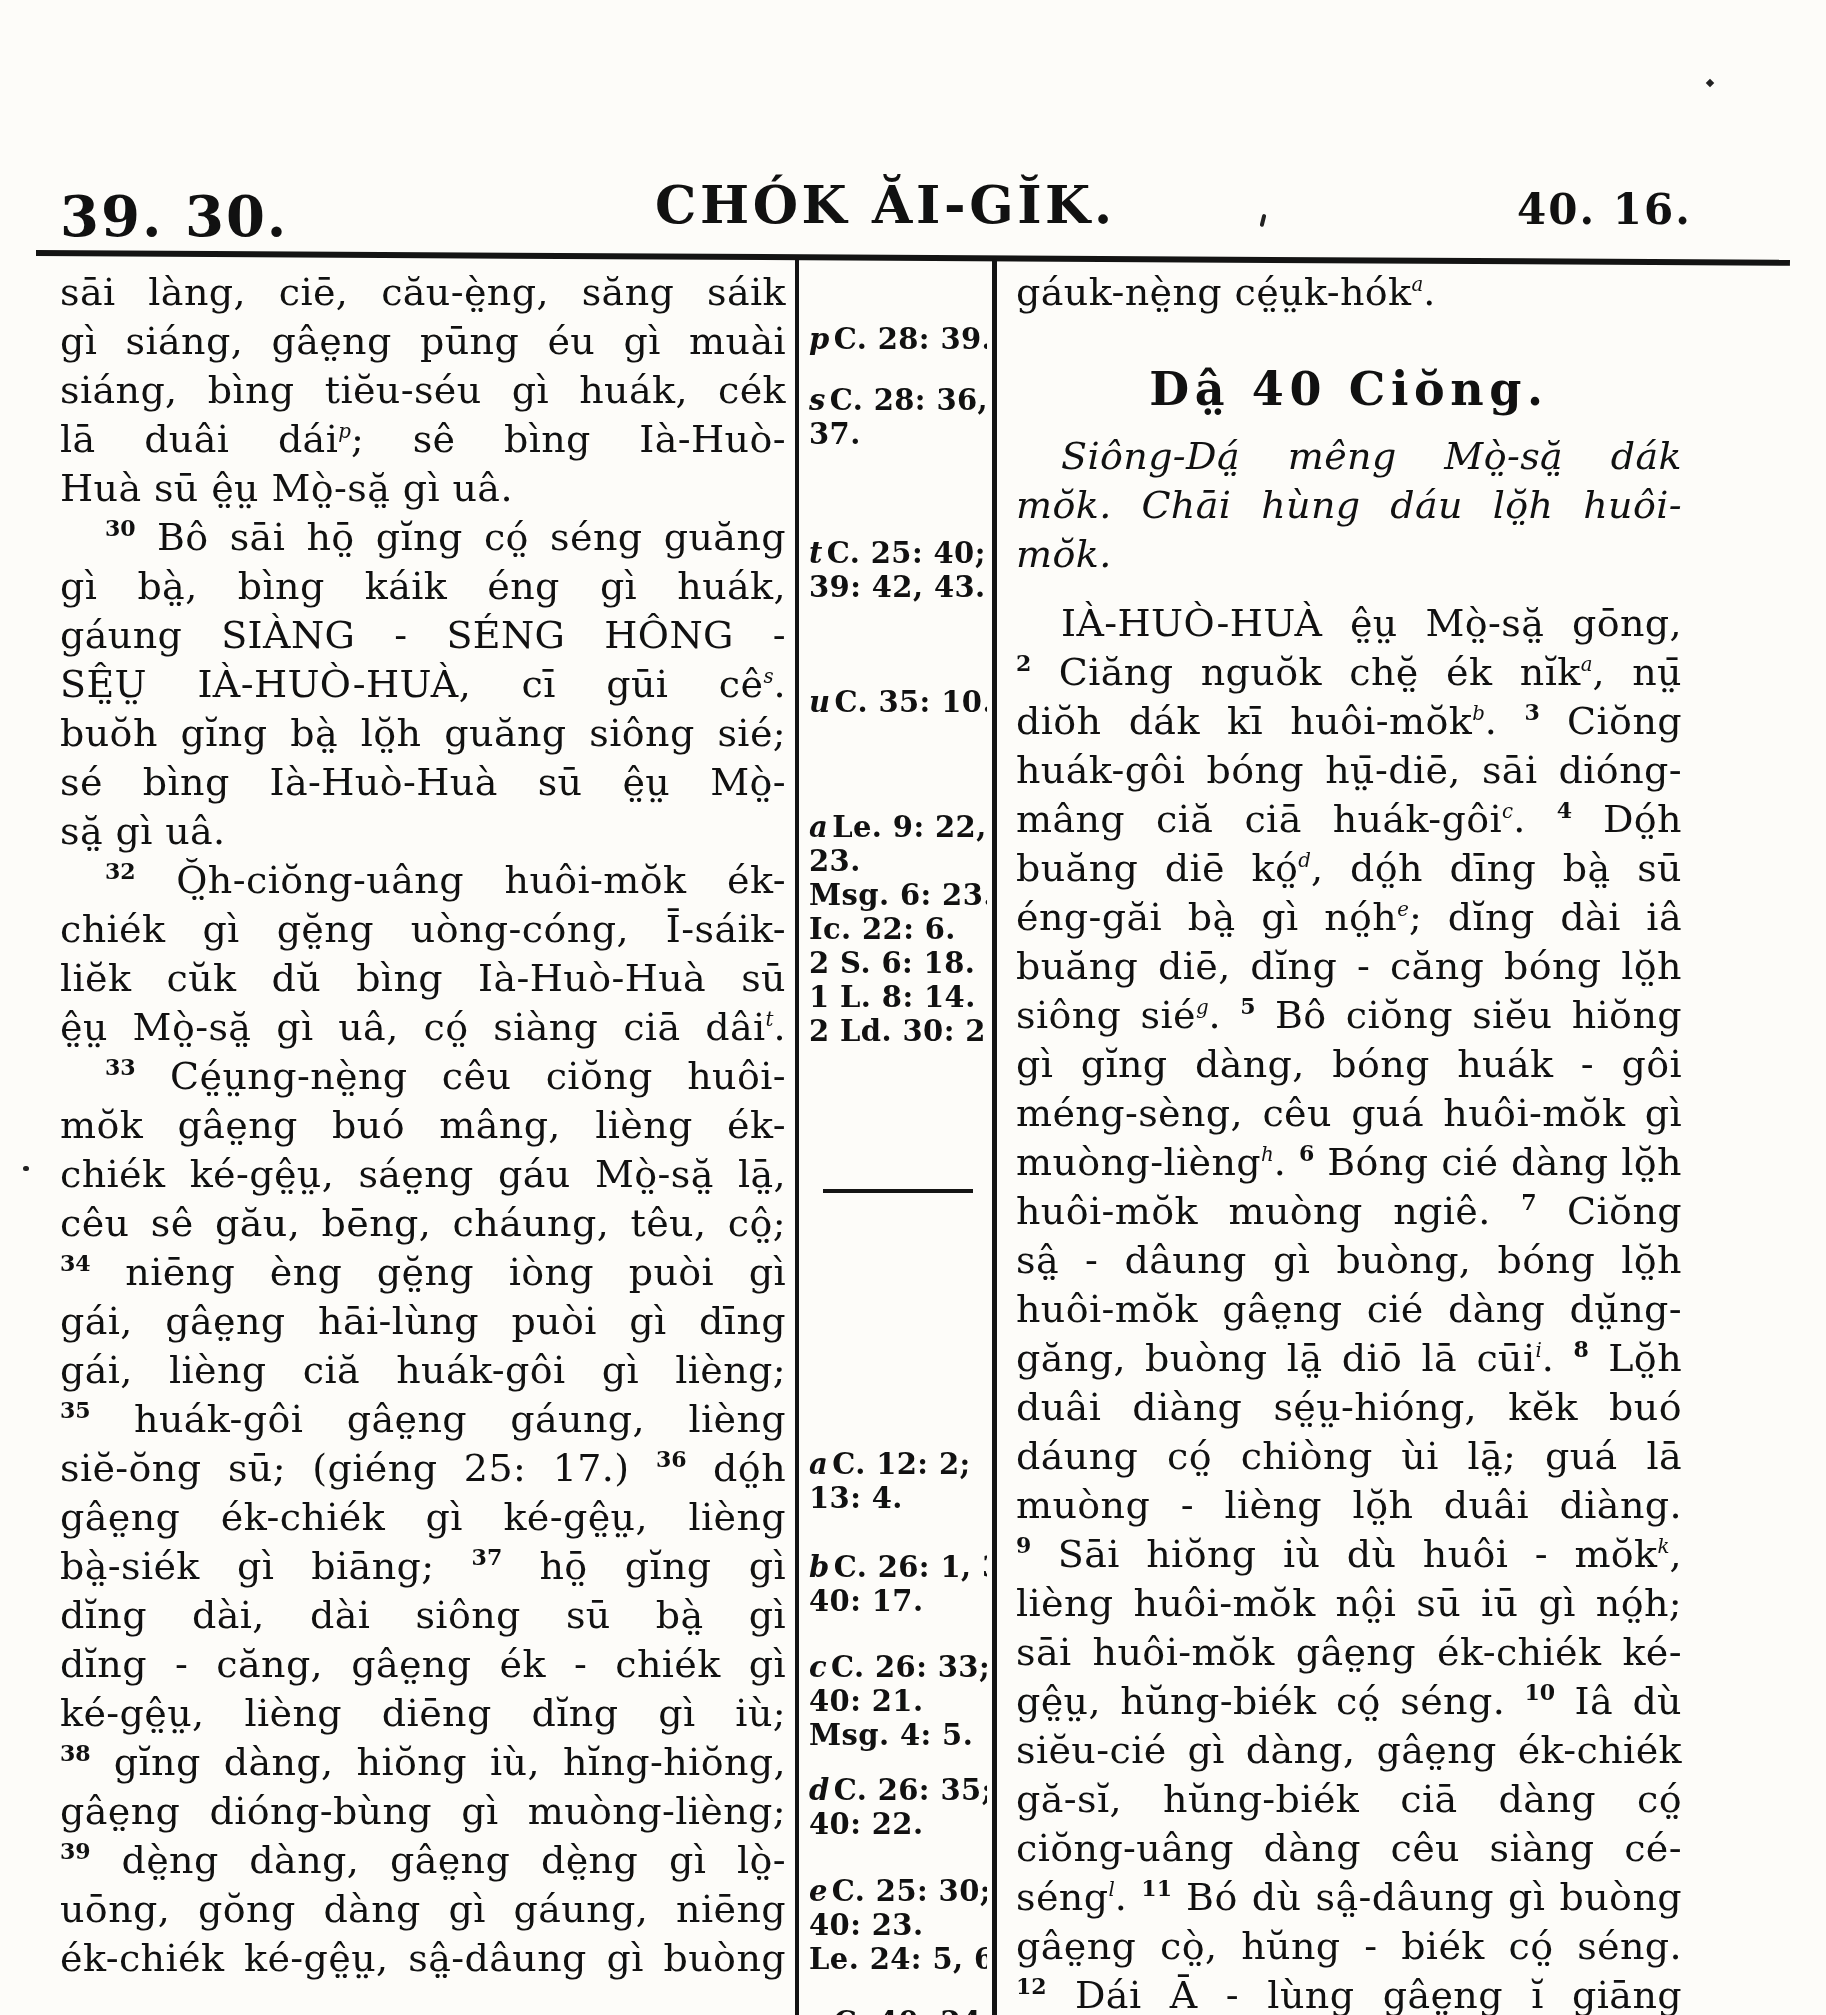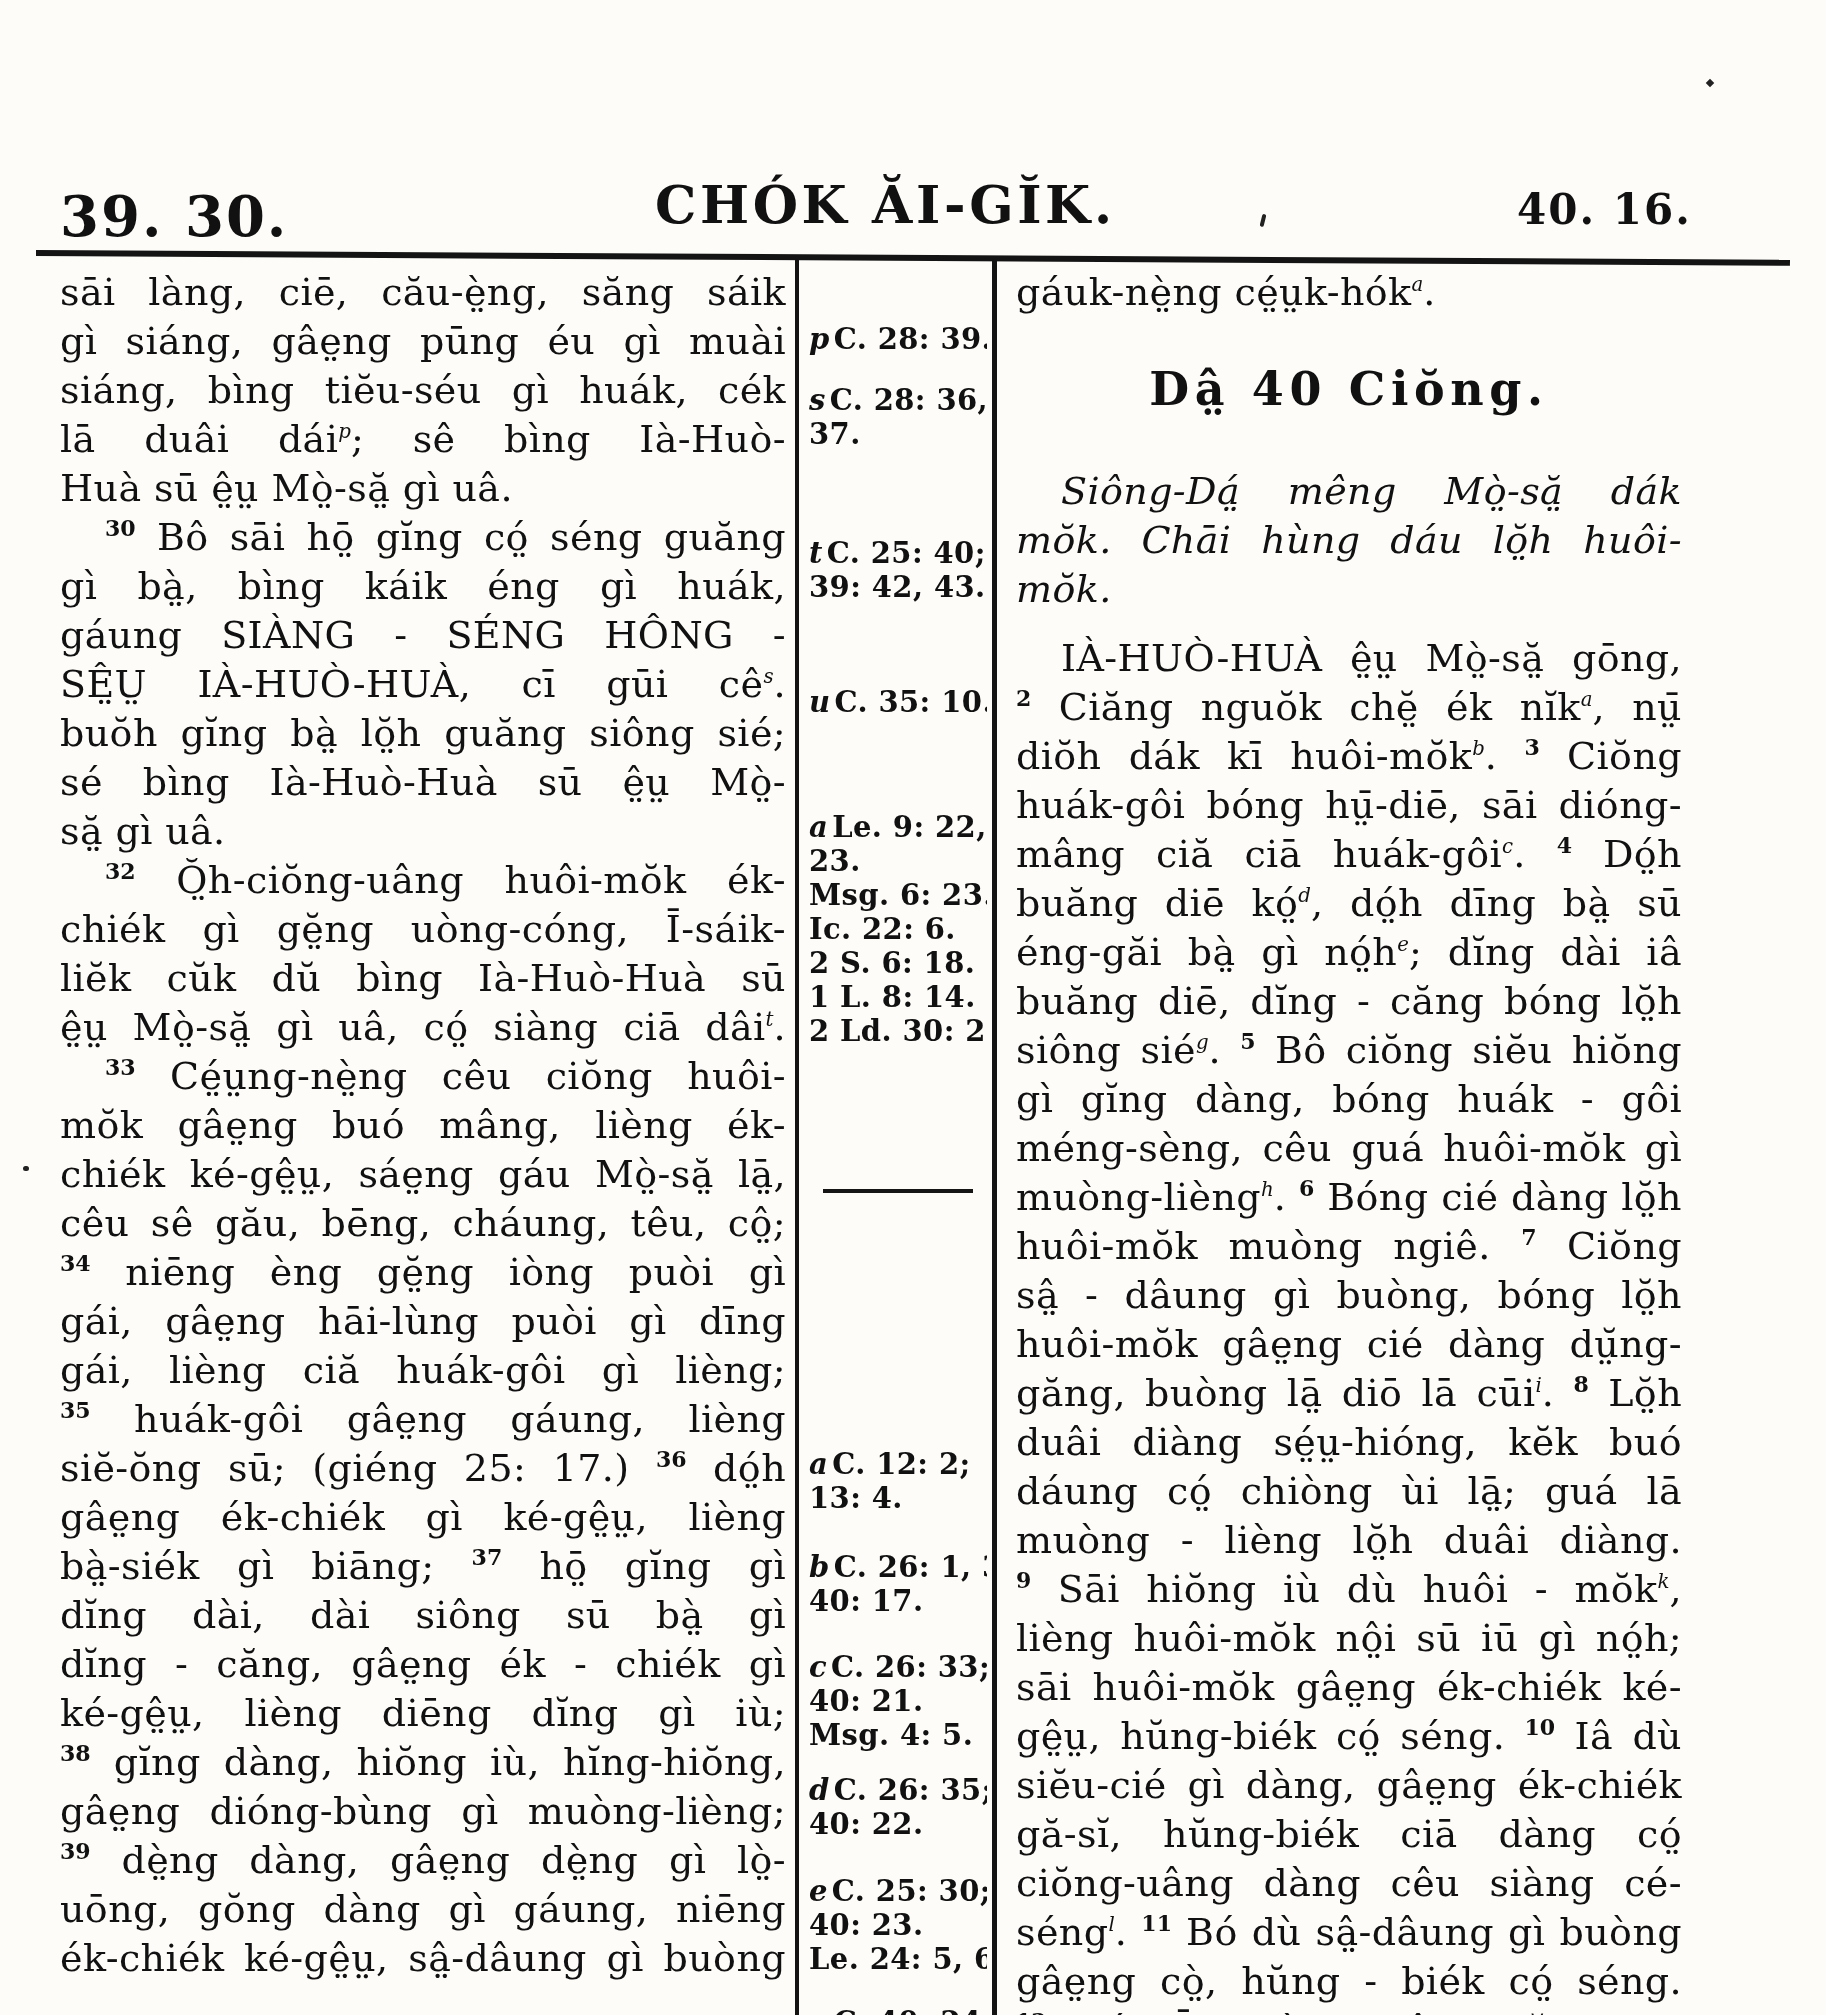--- a/index.html
+++ b/index.html
@@ -27,21 +27,21 @@
   #rightcol{left:1016px;width:666px;}
   .line{
     font-size:38px;line-height:49px;height:49px;
     overflow:hidden;white-space:nowrap;
     text-align:left;letter-spacing:0.4px;
   }
   .line.j{white-space:normal;text-align:justify;text-align-last:justify;}
   .line.ind{text-indent:45px;}
   .line.it{font-style:italic;}
   .line.heading{
-    height:56px;line-height:56px;margin-top:44px;margin-bottom:50px;
+    height:56px;line-height:56px;margin-top:44px;margin-bottom:15px;
     font-size:46px;font-weight:700;text-align:center;text-align-last:center;
     letter-spacing:5.6px;text-indent:0;
   }
   .line.v1{margin-top:20px;}
   sup.v{font-weight:700;font-size:58%;line-height:0;vertical-align:super;letter-spacing:0;}
   sup.f{font-style:italic;font-size:52%;line-height:0;vertical-align:super;letter-spacing:0;}
   
   #refscol{position:absolute;left:809px;top:0;width:178px;font-weight:700;}
   .ref{position:absolute;left:0;width:100%;font-size:29px;line-height:34px;letter-spacing:0.4px;}
   .refline{white-space:nowrap;overflow:hidden;}

